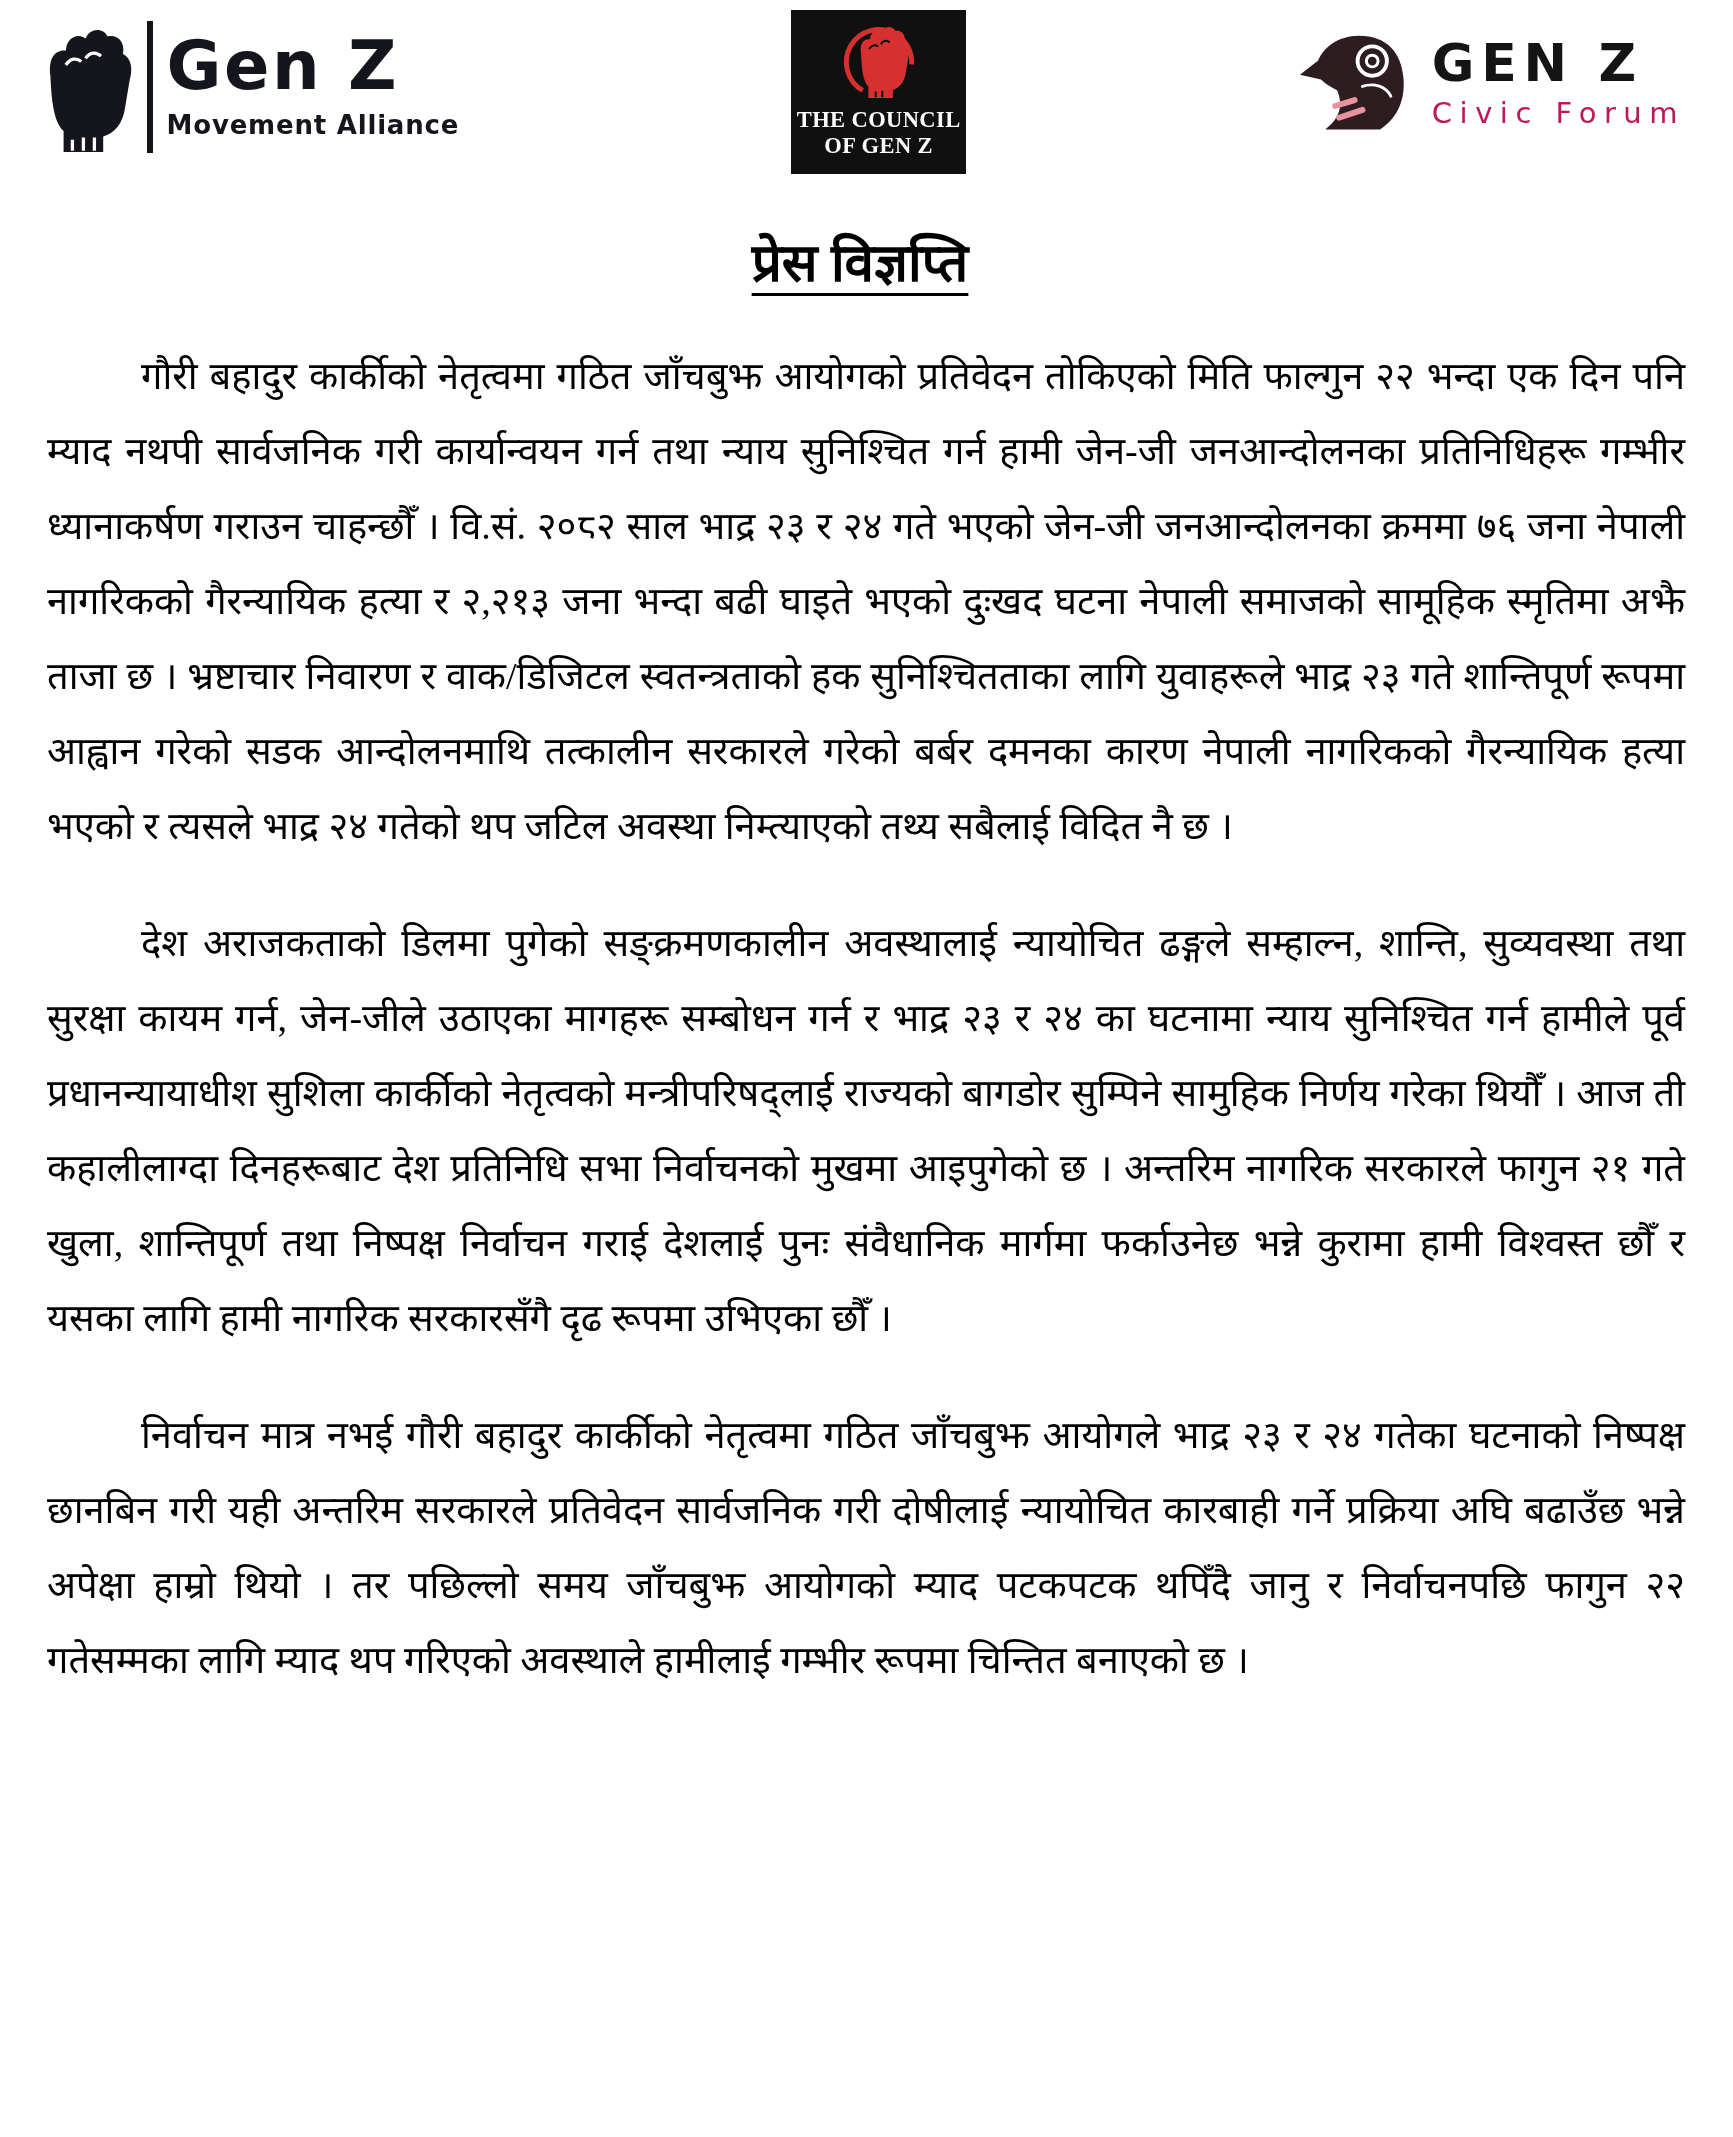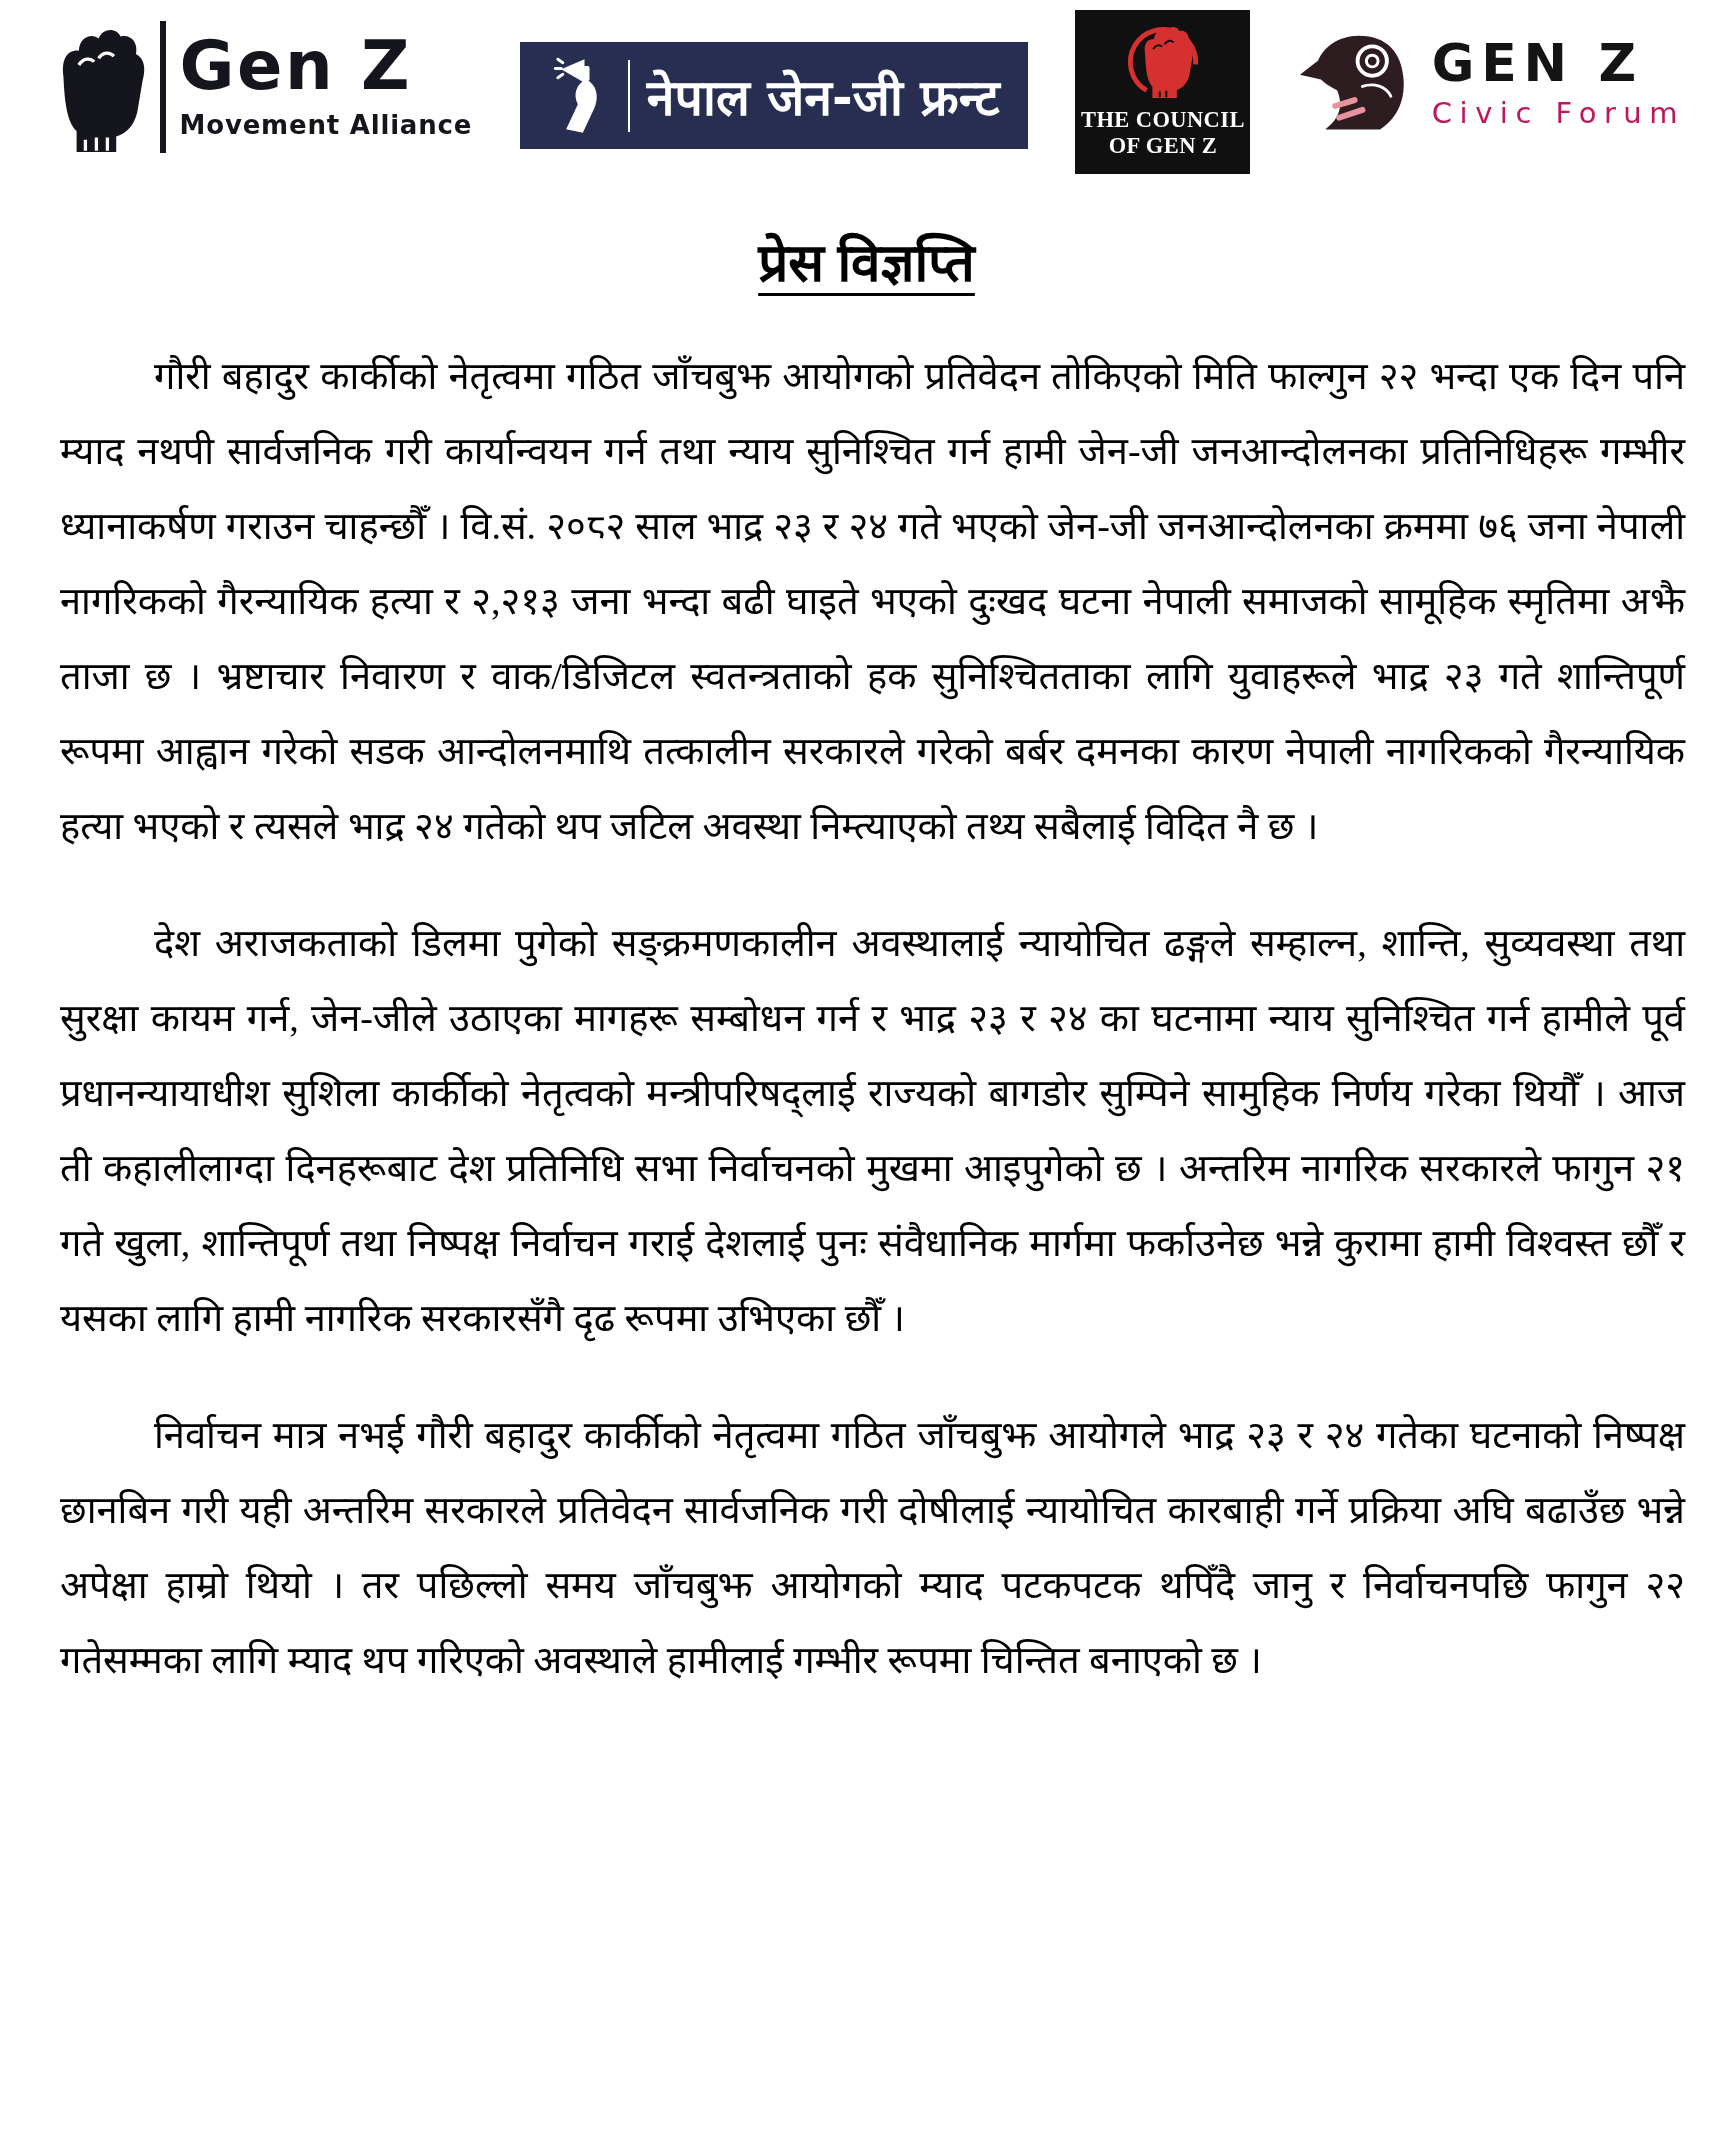--- a/index.html
+++ b/index.html
@@ -10,21 +10,21 @@
   body {
     width: 1733px;
     min-height: 2137px;
     color: #000000;
     font-family: "Liberation Serif", "DejaVu Serif", serif;
   }
   .page {
     box-sizing: border-box;
     width: 1733px;
     min-height: 2137px;
-    padding: 10px 48px 33px 48px;
+    padding: 10px 48px 33px 35px;
   }
 
   
   .logos {
     display: flex;
     align-items: flex-start;
     justify-content: space-between;
     height: 171px;
   }
   .logo-gma {
@@ -137,38 +137,20 @@
           <path stroke="#ffffff" stroke-width="3" fill="none" d="M28 40 C32 34 38 33 42 37 M46 34 C50 28 56 28 60 32 M34 108 L34 118 M44 106 L44 118 M54 106 L54 118"></path>
         </svg>
       </span>
       <span class="gma-divider"></span>
       <span class="gma-textcol">
         <span class="gma-title">Gen Z</span>
         <span class="gma-sub">Movement Alliance</span>
       </span>
     </div>
 
-    <div class="logo-front">
-      <span class="front-icon">
-        <svg viewBox="0 0 60 96" xmlns="http://www.w3.org/2000/svg">
-          <g fill="#ffffff">
-            <path d="M8 16 L36 4 L36 32 Z"></path>
-            <rect x="32" y="12" width="10" height="18" rx="2"></rect>
-            <path d="M38 28 C50 34 54 48 48 62 L34 92 L14 88 L28 58 C22 46 26 34 38 28 Z"></path>
-          </g>
-          <g stroke="#ffffff" stroke-width="3.5" fill="none" stroke-linecap="round">
-            <path d="M4 4 L10 8"></path>
-            <path d="M1 15 L8 15"></path>
-            <path d="M4 26 L10 22"></path>
-          </g>
-        </svg>
-      </span>
-      <span class="front-divider"></span>
-      <span class="front-text">नेपाल जेन-जी फ्रन्ट</span>
-    </div>
 
     <div class="logo-council">
       <span class="council-icon">
         <svg viewBox="0 0 96 104" xmlns="http://www.w3.org/2000/svg">
           <circle cx="48" cy="54" r="40" fill="none" stroke="#d63031" stroke-width="6" stroke-dasharray="170 82" transform="rotate(120 48 54)"></circle>
           <path fill="#d63031" d="M26 44 C24 31 29 25 37 26 C38 15 47 13 52 17 C55 9 65 9 68 16 C76 14 81 21 79 29 C85 32 86 40 84 48 L81 66 C79 79 73 85 65 88 L65 98 L35 98 L35 84 C28 77 27 61 26 44 Z"></path>
           <path stroke="#101010" stroke-width="2.5" fill="none" d="M36 38 C39 33 44 32 47 35 M50 32 C53 27 58 27 61 30 M44 90 L44 97 M52 89 L52 97"></path>
         </svg>
       </span>
       <span class="council-text">

